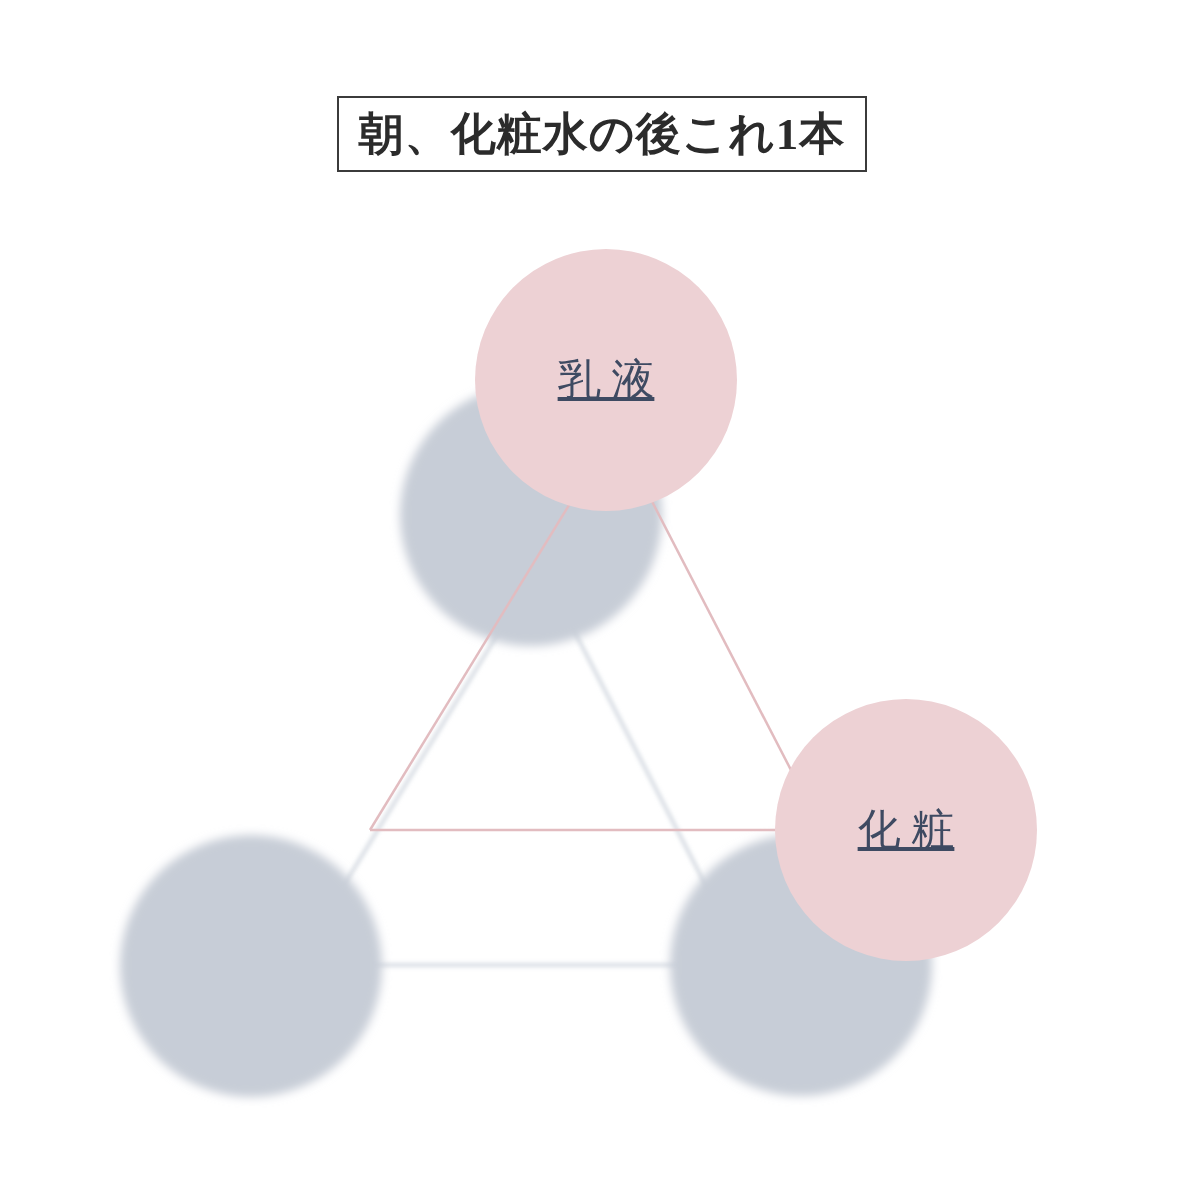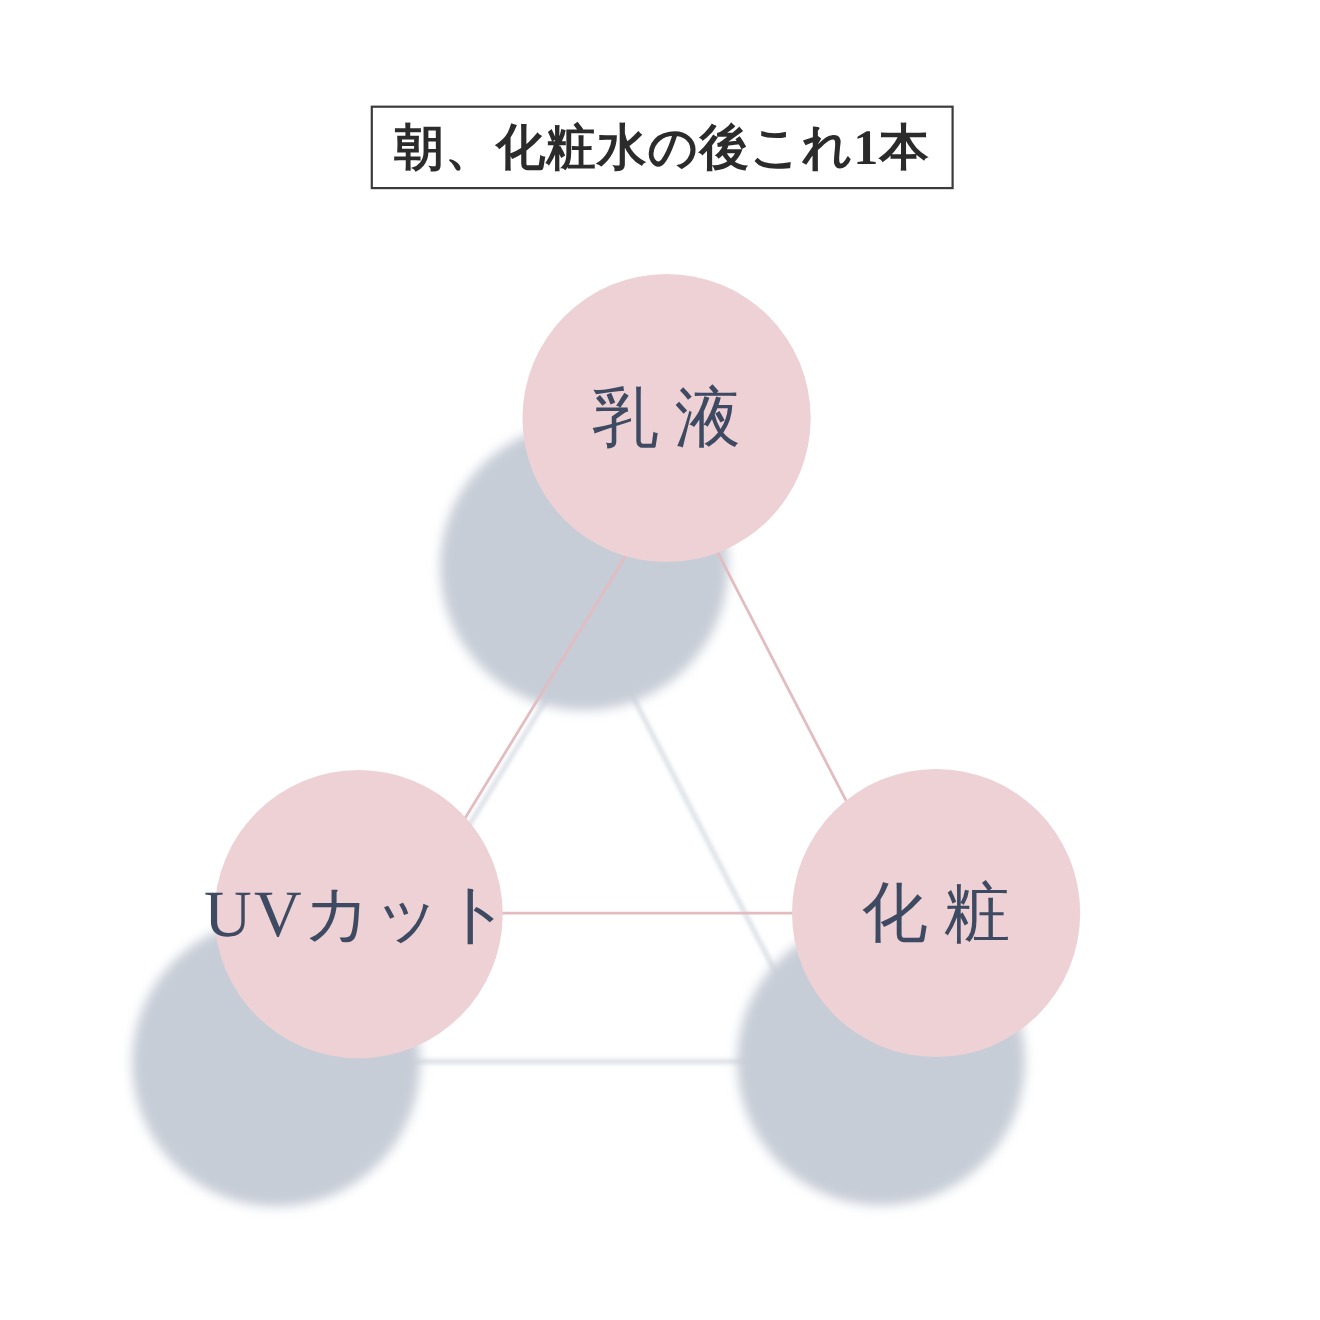--- a/index.html
+++ b/index.html
@@ -43,26 +43,27 @@
     width: 262px;
     height: 262px;
     border-radius: 50%;
     background: #edd1d4;
     display: flex;
     flex-direction: column;
     align-items: center;
     justify-content: center;
     text-align: center;
     color: #3e4a62;
-    font-size: 60px;
+    font-size: 43px;
     font-weight: 500;
+    text-decoration: underline;
   }
   .node-emulsion { left: 475px; top: 249px; }
   .node-uv      { left: 195px; top: 700px; letter-spacing: 2px; }
-  .node-base    { left: 720px; top: 699px; line-height: 1.95; }
+  .node-base    { left: 775px; top: 699px; line-height: 1.95; }
   .node span { display: block; white-space: nowrap; }
 </style>
 </head>
 <body>
 
 <div class="canvas">
 
   <div class="title-box">
     <span>朝、化粧水の後これ1本</span>
   </div>
@@ -94,21 +95,18 @@
       <line x1="615" y1="430" x2="370" y2="830" stroke="#e2bcc0"></line>
       <line x1="615" y1="430" x2="822" y2="830" stroke="#e2bcc0"></line>
       <line x1="370" y1="830" x2="822" y2="830" stroke="#e2bcc0"></line>
     </g>
   </svg>
 
   <div class="node node-emulsion">
     <span>乳 液</span>
   </div>
 
-  <div class="node node-uv">
-    <span>UVカット</span>
-  </div>
 
   <div class="node node-base">
     <span>化 粧</span>
   </div>
 
 </div>
 
 </body></html>

